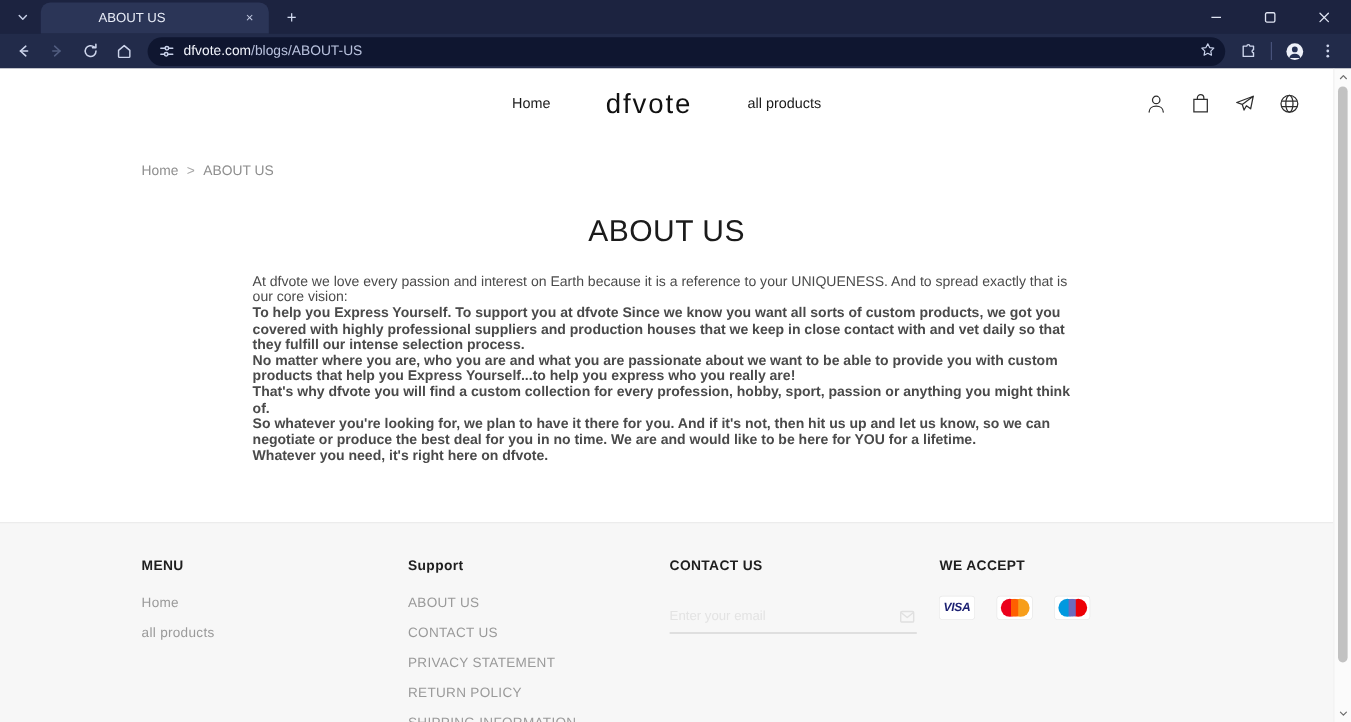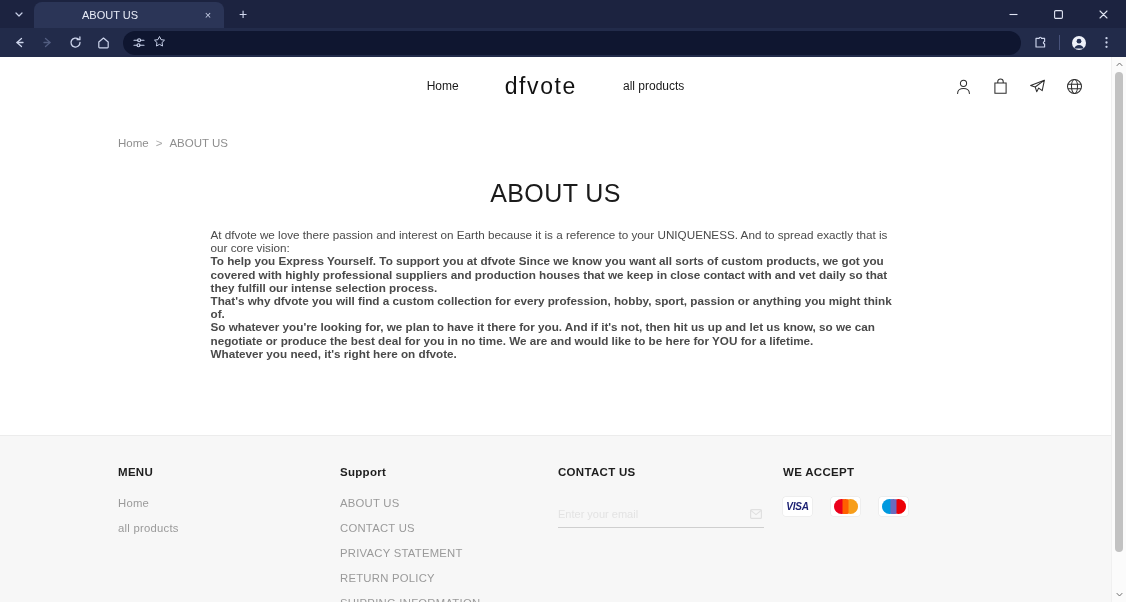--- a/index.html
+++ b/index.html
@@ -399,20 +399,21 @@
     </div>
 
     <div class="omnibox">
       <span class="omni-icon">
         <svg width="14" height="14" viewBox="0 0 14 14">
             <path d="M2 4.2h4M8.4 4.2h3.6M2 9.2h3.2M7.6 9.2h4.4" stroke="currentColor" stroke-width="1.15" stroke-linecap="round"></path>
             <circle cx="7.1" cy="4.2" r="1.5" stroke="currentColor" stroke-width="1.15" fill="none"></circle>
             <circle cx="6.5" cy="9.2" r="1.5" stroke="currentColor" stroke-width="1.15" fill="none"></circle>
           </svg>
       </span>
+      <span class="omni-url"><span class="host">dfvote.com</span><span>/blogs/ABOUT-US</span></span>
       <span class="star">
         <svg width="13" height="13" viewBox="0 0 13 13">
             <path d="M6.5 1.5l1.55 3.15 3.45.5-2.5 2.43.59 3.42-3.09-1.62-3.09 1.62.59-3.42L1.5 5.15l3.45-.5z" stroke="currentColor" stroke-width="1" fill="none" stroke-linejoin="round"></path>
           </svg>
       </span>
     </div>
 
     <div class="tb-right">
       <div class="tb-btn">
         <svg width="15" height="15" viewBox="0 0 15 15">
@@ -477,22 +478,23 @@
 
       <div class="breadcrumb">
         <a>Home</a>
         <span class="sep">&gt;</span>
         <span class="cur">ABOUT US</span>
       </div>
 
       <h1 class="page-title">ABOUT US</h1>
 
       <div class="content">
-        <p>At dfvote we love there passion and interest on Earth because it is a reference to your UNIQUENESS. And to spread exactly that is our core vision:</p>
+        <p>At dfvote we love every passion and interest on Earth because it is a reference to your UNIQUENESS. And to spread exactly that is our core vision:</p>
         <p>To help you Express Yourself. To support you at dfvote Since we know you want all sorts of custom products, we got you covered with highly professional suppliers and production houses that we keep in close contact with and vet daily so that they fulfill our intense selection process.</p>
+        <p>No matter where you are, who you are and what you are passionate about we want to be able to provide you with custom products that help you Express Yourself...to help you express who you really are!</p>
         <p>That's why dfvote you will find a custom collection for every profession, hobby, sport, passion or anything you might think of.</p>
         <p>So whatever you're looking for, we plan to have it there for you. And if it's not, then hit us up and let us know, so we can negotiate or produce the best deal for you in no time. We are and would like to be here for YOU for a lifetime.</p>
         <p>Whatever you need, it's right here on dfvote.</p>
       </div>
 
       <div class="footer">
         <div class="footer-grid">
 
           <div class="fcol menu">
             <div class="fhead">MENU</div>

